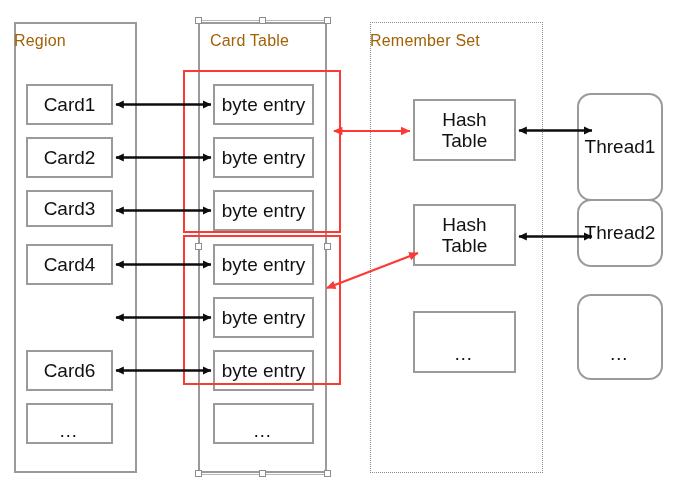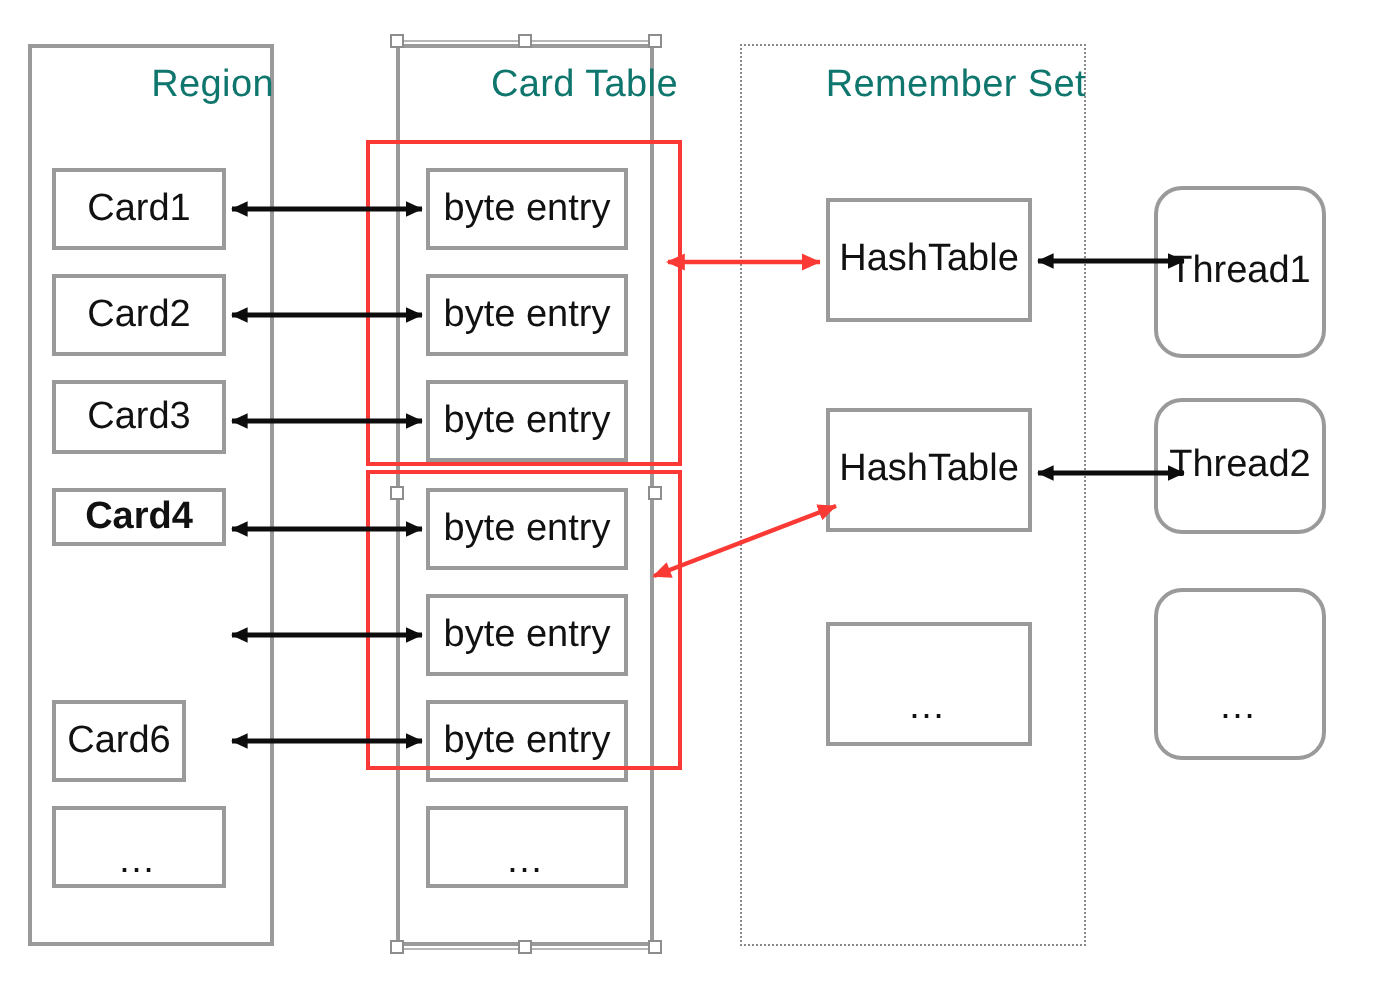--- a/index.html
+++ b/index.html
@@ -25,44 +25,44 @@
   
   .container-solid {
     border: 2px solid #9a9a9a;
   }
   .container-dotted {
     border: 1px dotted #8a8a8a;
   }
   .container-title {
     position: absolute;
     width: 100%;
-    text-align: right;
-    font-size: 19px;
-    color: #0f766e;
+    text-align: left;
+    font-size: 16px;
+    color: #a16207;
     letter-spacing: 0.2px;
     white-space: nowrap;
   }
   
   .cell {
     position: absolute;
     box-sizing: border-box;
     border: 2px solid #9a9a9a;
     background: #ffffff;
     display: flex;
     align-items: center;
     justify-content: center;
     font-size: 19px;
     color: #111111;
     white-space: nowrap;
   }
   .cell.rounded {
     border-radius: 14px;
   }
   .cell.two-line {
-    flex-direction: row;
+    flex-direction: column;
     line-height: 1.12;
   }
   .cell.ellipsis {
     font-size: 19px;
     letter-spacing: 2.5px;
     padding-top: 14px;
   }
   
   .red-rect {
     position: absolute;
@@ -104,24 +104,24 @@
 
   <div class="cell" style="left:26px; top:84px; width:87px; height:41px;">
     <span>Card1</span>
   </div>
   <div class="cell" style="left:26px; top:137px; width:87px; height:41px;align-items:center;">
     <span>Card2</span>
   </div>
   <div class="cell" style="left:26px; top:190px; width:87px; height:37px;">
     <span>Card3</span>
   </div>
-  <div class="cell" style="left:26px; top:244px; width:87px; height:29px;font-weight:bold;">
+  <div class="cell" style="left:26px; top:244px; width:87px; height:41px;">
     <span>Card4</span>
   </div>
-  <div class="cell" style="left:26px; top:350px; width:67px; height:41px;">
+  <div class="cell" style="left:26px; top:350px; width:87px; height:41px;">
     <span>Card6</span>
   </div>
   <div class="cell ellipsis" style="left:26px; top:403px; width:87px; height:41px;">
     <span>…</span>
   </div>
 
   <div class="box container-solid" style="left:198px; top:22px; width:129px; height:451px;"></div>
   <div class="container-title" style="left:198px; top:32px; width:129px;margin-left:12px;">Card Table</div>
 
   <div class="cell" style="left:213px; top:84px; width:101px; height:41px;">
@@ -169,21 +169,21 @@
     <span>Table</span>
   </div>
   <div class="cell two-line" style="left:413px; top:204px; width:103px; height:62px;">
     <span>Hash</span>
     <span>Table</span>
   </div>
   <div class="cell ellipsis" style="left:413px; top:311px; width:103px; height:62px; padding-top:24px;">
     <span>…</span>
   </div>
 
-  <div class="cell rounded" style="left:577px; top:93px; width:86px; height:86px;">
+  <div class="cell rounded" style="left:577px; top:93px; width:86px; height:108px;">
     <span>Thread1</span>
   </div>
   <div class="cell rounded" style="left:577px; top:199px; width:86px; height:68px;">
     <span>Thread2</span>
   </div>
   <div class="cell rounded ellipsis" style="left:577px; top:294px; width:86px; height:86px; padding-top:34px;">
     <span>…</span>
   </div>
 
   <svg class="arrows" viewBox="0 0 693 496">

